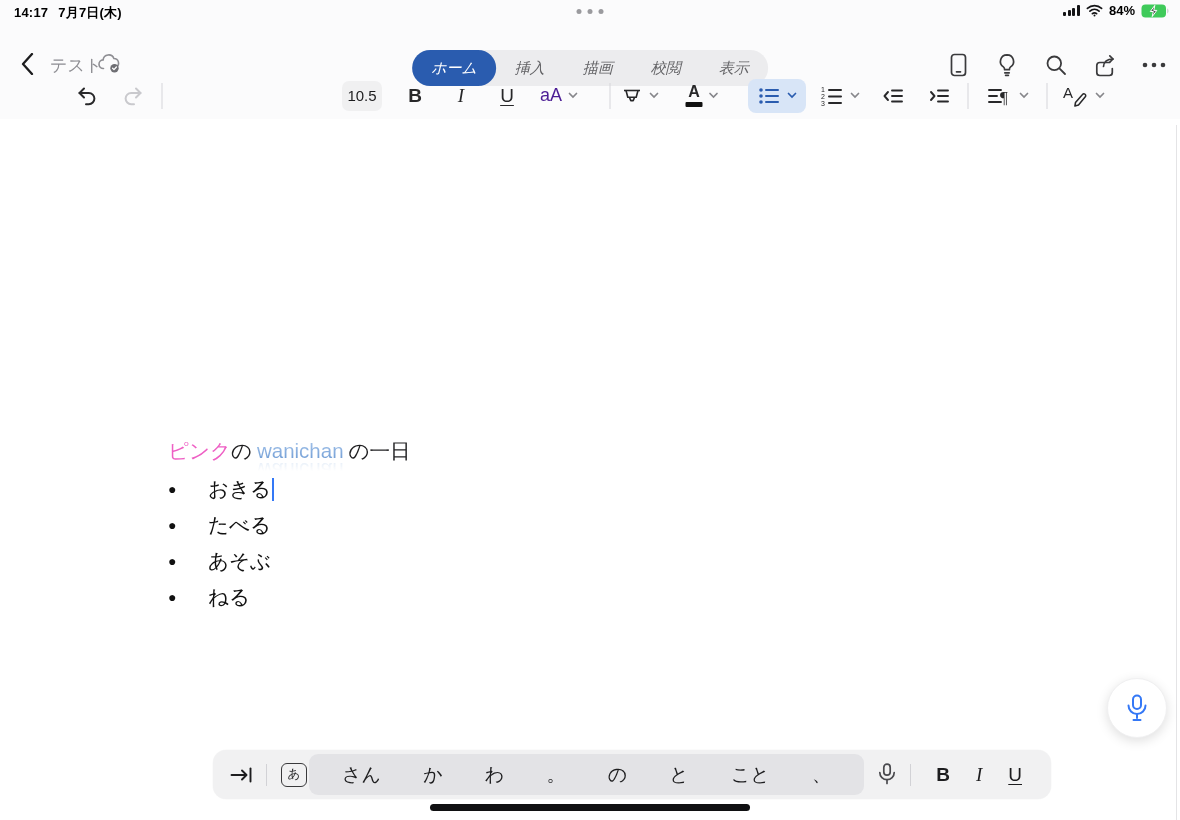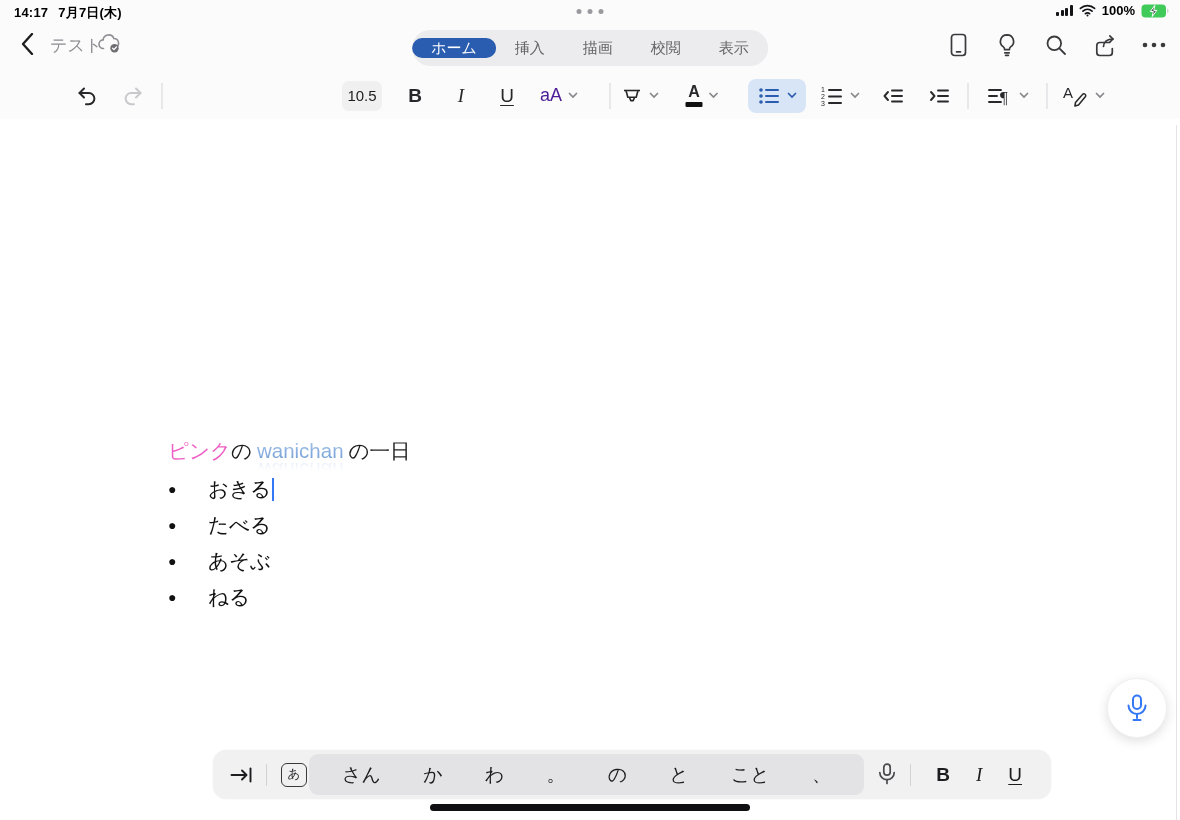--- a/index.html
+++ b/index.html
@@ -15,27 +15,27 @@
   .statusbar{position:absolute;top:0;left:0;right:0;height:24px;}
   .status-left{position:absolute;left:14px;top:4px;font-size:13px;font-weight:700;color:#000;letter-spacing:.2px;}
   .status-left .date{margin-left:10px;}
   .status-dots{position:absolute;left:50%;transform:translateX(-50%);top:9px;display:flex;gap:6px;}
   .status-dots i{width:5px;height:5px;border-radius:50%;background:#9a9a9e;display:block;}
   .status-right{position:absolute;right:10px;top:3px;display:flex;align-items:center;gap:6px;font-size:13px;font-weight:700;color:#000;}
   .sig{display:flex;align-items:flex-end;gap:1.5px;height:11px;}
   .sig i{width:3px;background:#141416;border-radius:1px;display:block;}
   .sig i:nth-child(1){height:4px}.sig i:nth-child(2){height:6px}.sig i:nth-child(3){height:8px}.sig i:nth-child(4){height:11px}
   
-  .navbar{position:absolute;top:20px;left:0;right:0;height:48px;}
+  .navbar{position:absolute;top:40px;left:0;right:0;height:48px;}
   .back-btn{position:absolute;left:14px;top:11px;width:26px;height:26px;display:flex;align-items:center;justify-content:center;}
   .doc-title{position:absolute;left:50px;top:14px;font-size:17px;color:#8e8e93;}
   .cloud{position:absolute;left:97px;top:13px;}
   .tabstrip{position:absolute;left:50%;transform:translateX(-50%);top:10px;height:36px;background:#ececee;
     border-radius:18px;display:flex;align-items:center;}
-  .tab{height:20px;display:flex;align-items:center;padding:0 19px;font-size:15px;color:#636366;border-radius:18px;cursor:default;}
+  .tab{height:36px;display:flex;align-items:center;padding:0 19px;font-size:15px;color:#636366;border-radius:18px;cursor:default;font-style:italic;}
   .tab.selected{background:#2a5caf;color:#fff;}
   .nav-icons{position:absolute;right:14px;top:13px;display:flex;align-items:center;gap:25px;color:#3a3a3c;}
   .nav-icons .nicon{width:24px;height:24px;display:flex;align-items:center;justify-content:center;}
   
   .ti{position:absolute;top:72px;height:47px;display:flex;align-items:center;transform:translateX(-50%);}
   .vdiv{width:1px;height:26px;background:#d6d6da;}
   .pillbox{height:30px;background:#f0f0f1;border-radius:7px;display:flex;align-items:center;justify-content:center;
     font-size:15px;color:#1c1c1e;}
   .tbtxt{font-size:19px;color:#28282a;}
   .bold{font-weight:700;}
@@ -101,21 +101,21 @@
           <i></i>
         </span>
       <span>
         <svg width="17" height="13" viewBox="0 0 17 13" fill="none" stroke="#141416" stroke-width="1.7" stroke-linecap="round">
           <path d="M1.4 4.4a10.6 10.6 0 0 1 14.2 0"></path>
             <path d="M3.9 7.1a7 7 0 0 1 9.2 0"></path>
             <path d="M6.4 9.7a3.3 3.3 0 0 1 4.2 0"></path>
           <circle cx="8.5" cy="11.6" r="1" fill="#141416" stroke="none"></circle>
         </svg>
       </span>
-      <span>100%</span>
+      <span>84%</span>
       <span>
         <svg width="29" height="14" viewBox="0 0 29 14">
           <rect x="0.5" y="0.5" width="24.5" height="13" rx="4" fill="#3fca5a"></rect>
           <path d="M26.3 4.6c1.5.4 1.5 4.4 0 4.8z" fill="#c4c4c8"></path>
           <path d="M13.8 1.4 L9.3 7.5 h3 l-1.1 5.1 4.6-6.2 h-3 z" fill="#4a4a4e" stroke="#fff" stroke-width="1"></path>
         </svg>
       </span>
     </div>
   </div>
 

